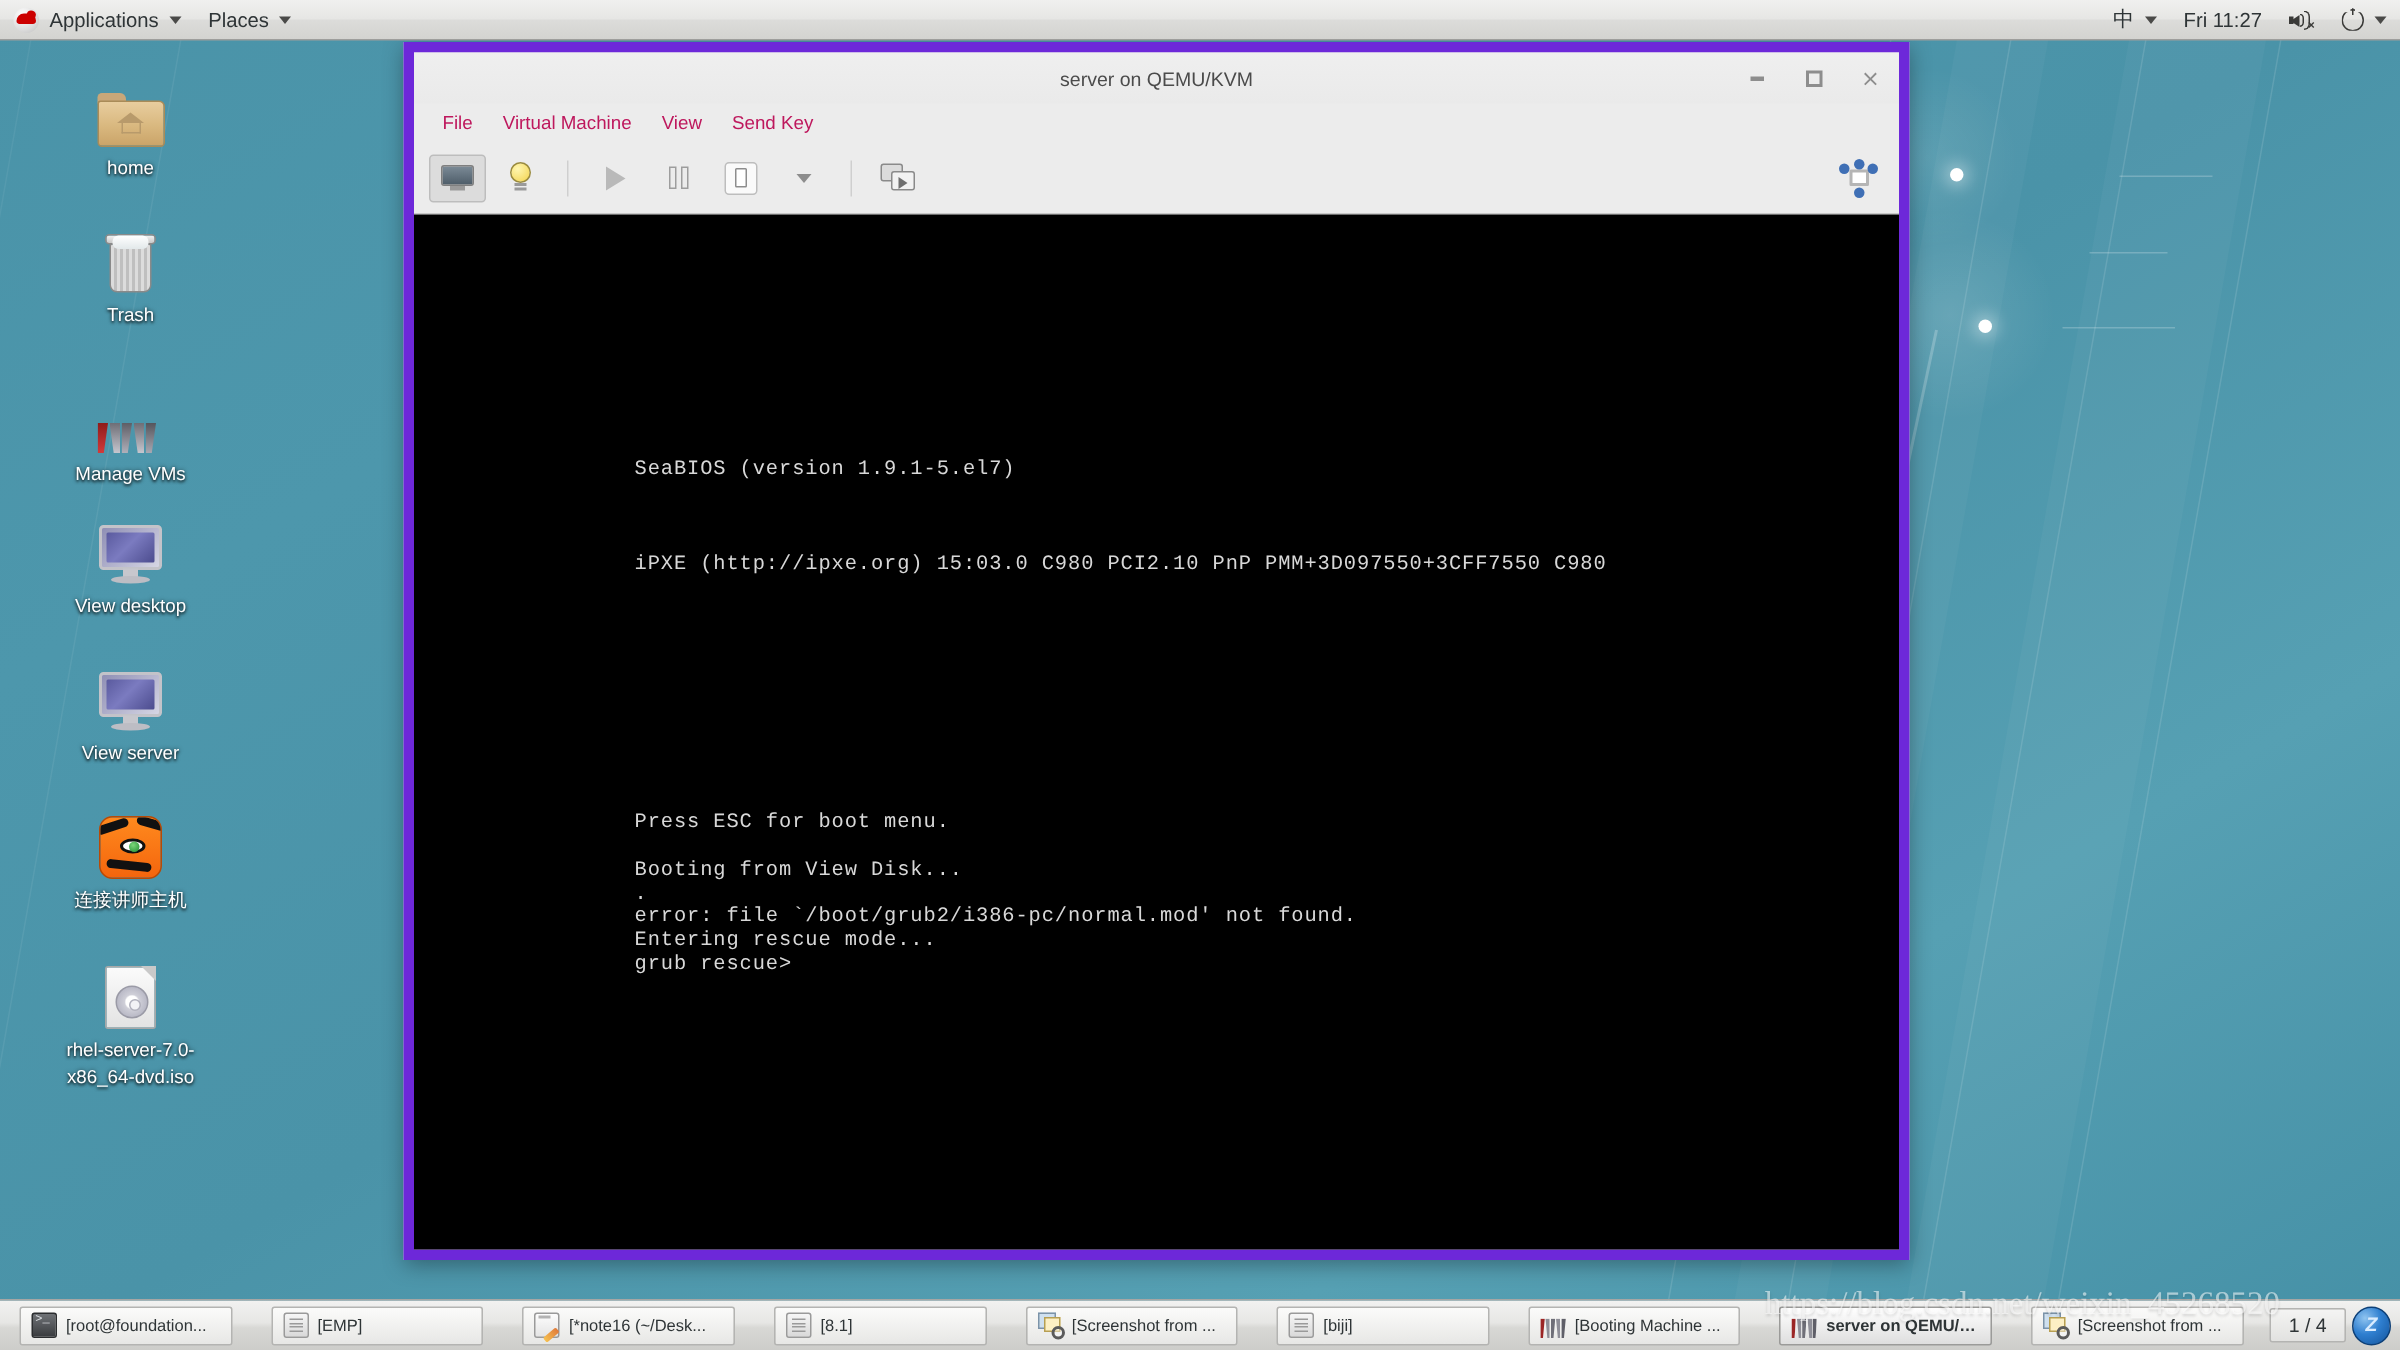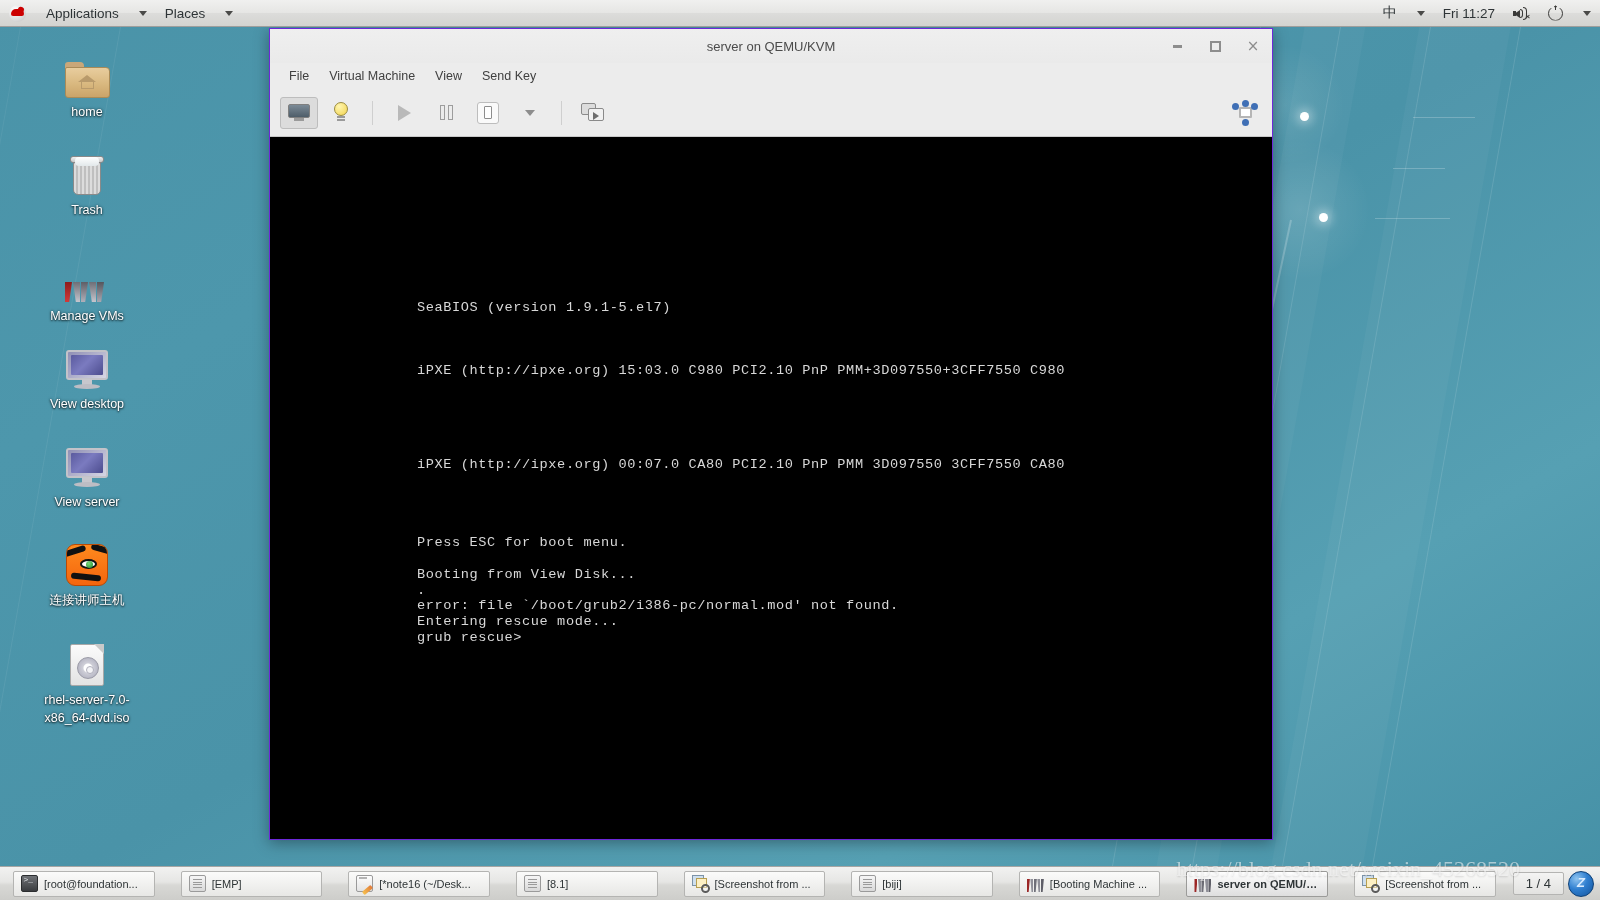--- a/index.html
+++ b/index.html
@@ -38,21 +38,21 @@
 
   
   #top-panel {
     position:absolute; left:0; top:0; width:1600px; height:27px;
     background:linear-gradient(180deg,#f0f0ef 0%, #e6e6e4 48%, #dcdcda 52%, #d3d3d0 100%);
     border-bottom:1px solid #9e9e9c;
     display:flex; align-items:center;
     font-size:13.5px; color:#2e3436; z-index:40;
   }
   .panel-item {
-    display:flex; align-items:center; gap:20px;
+    display:flex; align-items:center; gap:7px;
     padding:0 9px; height:27px; cursor:default;
   }
   .rh-logo {
     width:17px; height:17px; border-radius:50%;
     background:radial-gradient(circle at 35% 30%, #fff 0%, #eee 30%, #dcdcdc 60%, #bdbdbd 100%);
     position:relative; overflow:hidden; display:inline-block;
   }
   .rh-logo::before {
     content:""; position:absolute; left:2px; top:4px; width:13px; height:7px;
     background:#cc0000; border-radius:7px 7px 3px 3px;
@@ -137,40 +137,40 @@
   .ic-iso { width:34px;height:42px; position:relative;
     background:linear-gradient(180deg,#fbfbfb,#e3e3e3); border:1px solid #a8a8a8; border-radius:2px;}
   .ic-iso::after{content:"";position:absolute;right:-1px;top:-1px;border-left:10px solid transparent;border-top:10px solid #c9c9c9;}
   .ic-iso .cd { position:absolute; left:6px; top:12px; width:22px;height:22px;border-radius:50%;
     background:radial-gradient(circle at 50% 50%, #fff 0 4px, #cfcfd8 5px, #b9b9c6 10px, #d9d9e2 11px); border:1px solid #9a9aa6;}
   .ic-iso .cd::after{content:"";position:absolute;left:8px;top:8px;width:6px;height:6px;border-radius:50%;background:#f3f3f6;border:1px solid #b0b0bc;}
 
   
   #vmwin {
     position:absolute; left:269px; top:28px; width:1004px; height:812px;
-    background:#ececec; border:1px solid #6d28d9;
+    background:#ececec; border:7px solid #6d28d9;
     box-shadow:0 3px 14px rgba(0,0,0,0.35); z-index:30;
     display:flex; flex-direction:column;
   }
   #titlebar {
     height:34px; position:relative; display:flex; align-items:center; justify-content:center;
     background:linear-gradient(180deg,#efefef 0%, #eaeaea 100%);
     flex:0 0 34px;
   }
   #titlebar .title { font-size:13px; color:#4b4b4b; }
   #wbtns { position:absolute; right:8px; top:0; height:34px; display:flex; align-items:center; gap:16px; }
   .wbtn { width:22px;height:22px; display:flex;align-items:center;justify-content:center; cursor:pointer; }
   .wbtn .min { width:9px;height:3px;background:#8d8d8d; }
   .wbtn .max { width:11px;height:11px;border:2.5px solid #8d8d8d; }
   .wbtn .cls { color:#8d8d8d; font-size:15px; line-height:15px; font-family:"DejaVu Sans",sans-serif;}
   #menubar {
     height:26px; display:flex; align-items:center; padding-left:10px; gap:2px;
     background:#ececec; flex:0 0 26px;
   }
-  .menu-item { font-size:12.5px; color:#404040; padding:3px 9px; cursor:default; border-radius:2px;}
+  .menu-item { font-size:12.5px; color:#be185d; padding:3px 9px; cursor:default; border-radius:2px;}
   #toolbar {
     height:48px; display:flex; align-items:center; padding:0 10px; gap:4px;
     background:#ececec; border-bottom:1px solid #c8c8c8; flex:0 0 48px;
     position:relative;
   }
   .tbtn { width:38px;height:32px; display:flex;align-items:center;justify-content:center; border-radius:3px; cursor:pointer;}
   .tbtn.active { background:#dcdcdc; border:1px solid #bdbdbd; }
   .tb-sep { width:1px; height:24px; background:#cfcfcf; margin:0 8px; }
   .mini-mon { width:22px;height:18px; position:relative;}
   .mini-mon .s { position:absolute;left:0;top:0;width:22px;height:14px;background:linear-gradient(180deg,#7b8a96,#4e5d69);border:1.5px solid #7f7f7f;border-radius:2px;}
@@ -475,21 +475,20 @@
         <i class="d d1"></i>
         <i class="d d2"></i>
         <i class="d d3"></i>
         <i class="d d4"></i>
     </div>
   </div>
 
   <div id="console">
     <div class="ln" style="top:163px">SeaBIOS (version 1.9.1-5.el7)</div>
     <div class="ln" style="top:226px">iPXE (http://ipxe.org) 15:03.0 C980 PCI2.10 PnP PMM+3D097550+3CFF7550 C980</div>
-    <div class="ln" style="top:320px">iPXE (http://ipxe.org) 00:07.0 CA80 PCI2.10 PnP PMM 3D097550 3CFF7550 CA80</div>
     <div class="ln" style="top:398px">Press ESC for boot menu.</div>
     <div class="ln" style="top:430px">Booting from View Disk...</div>
     <div class="ln" style="top:446px">.</div>
     <div class="ln" style="top:461px">error: file `/boot/grub2/i386-pc/normal.mod' not found.</div>
     <div class="ln" style="top:477px">Entering rescue mode...</div>
     <div class="ln" style="top:493px">grub rescue&gt;</div>
   </div>
 </div>
 
 <div id="taskbar">

